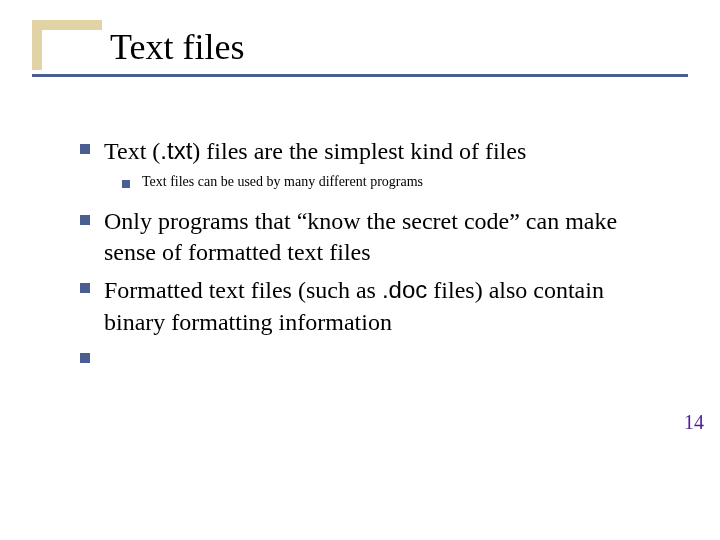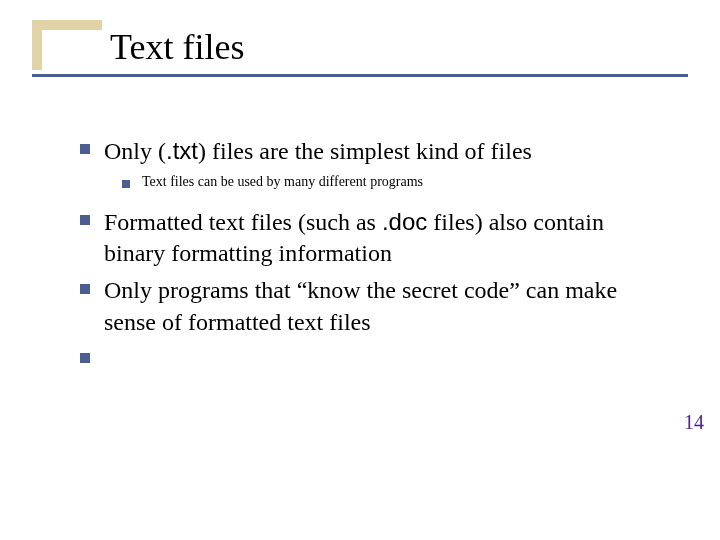--- a/index.html
+++ b/index.html
@@ -33,39 +33,39 @@
     </div>
     <div class="title-text">Text files</div>
     <div class="title-underline"></div>
   </div>
 
   <div class="body">
 
     <div class="lvl1">
       <div class="bullet"></div>
       <div class="text">
-        <span>Only (</span><span class="code">.txt</span><span>) files are the simplest kind of files</span>
+        <span>Text (</span><span class="code">.txt</span><span>) files are the simplest kind of files</span>
       </div>
     </div>
 
     <div class="lvl2">
       <div class="bullet"></div>
       <div class="text">Text files can be used by many different programs</div>
     </div>
 
     <div class="lvl1">
       <div class="bullet"></div>
-      <div class="text">
-        <span>Formatted text files (such as </span><span class="code">.doc</span><span> files) also contain binary formatting information</span>
-      </div>
+      <div class="text">Only programs that “know the secret code” can make sense of formatted text files</div>
     </div>
 
     <div class="lvl1">
       <div class="bullet"></div>
-      <div class="text">Only programs that “know the secret code” can make sense of formatted text files</div>
+      <div class="text">
+        <span>Formatted text files (such as </span><span class="code">.doc</span><span> files) also contain binary formatting information</span>
+      </div>
     </div>
 
     <div class="lvl1">
       <div class="bullet"></div>
     </div>
 
   </div>
 
   <div class="page-num">14</div>
 

